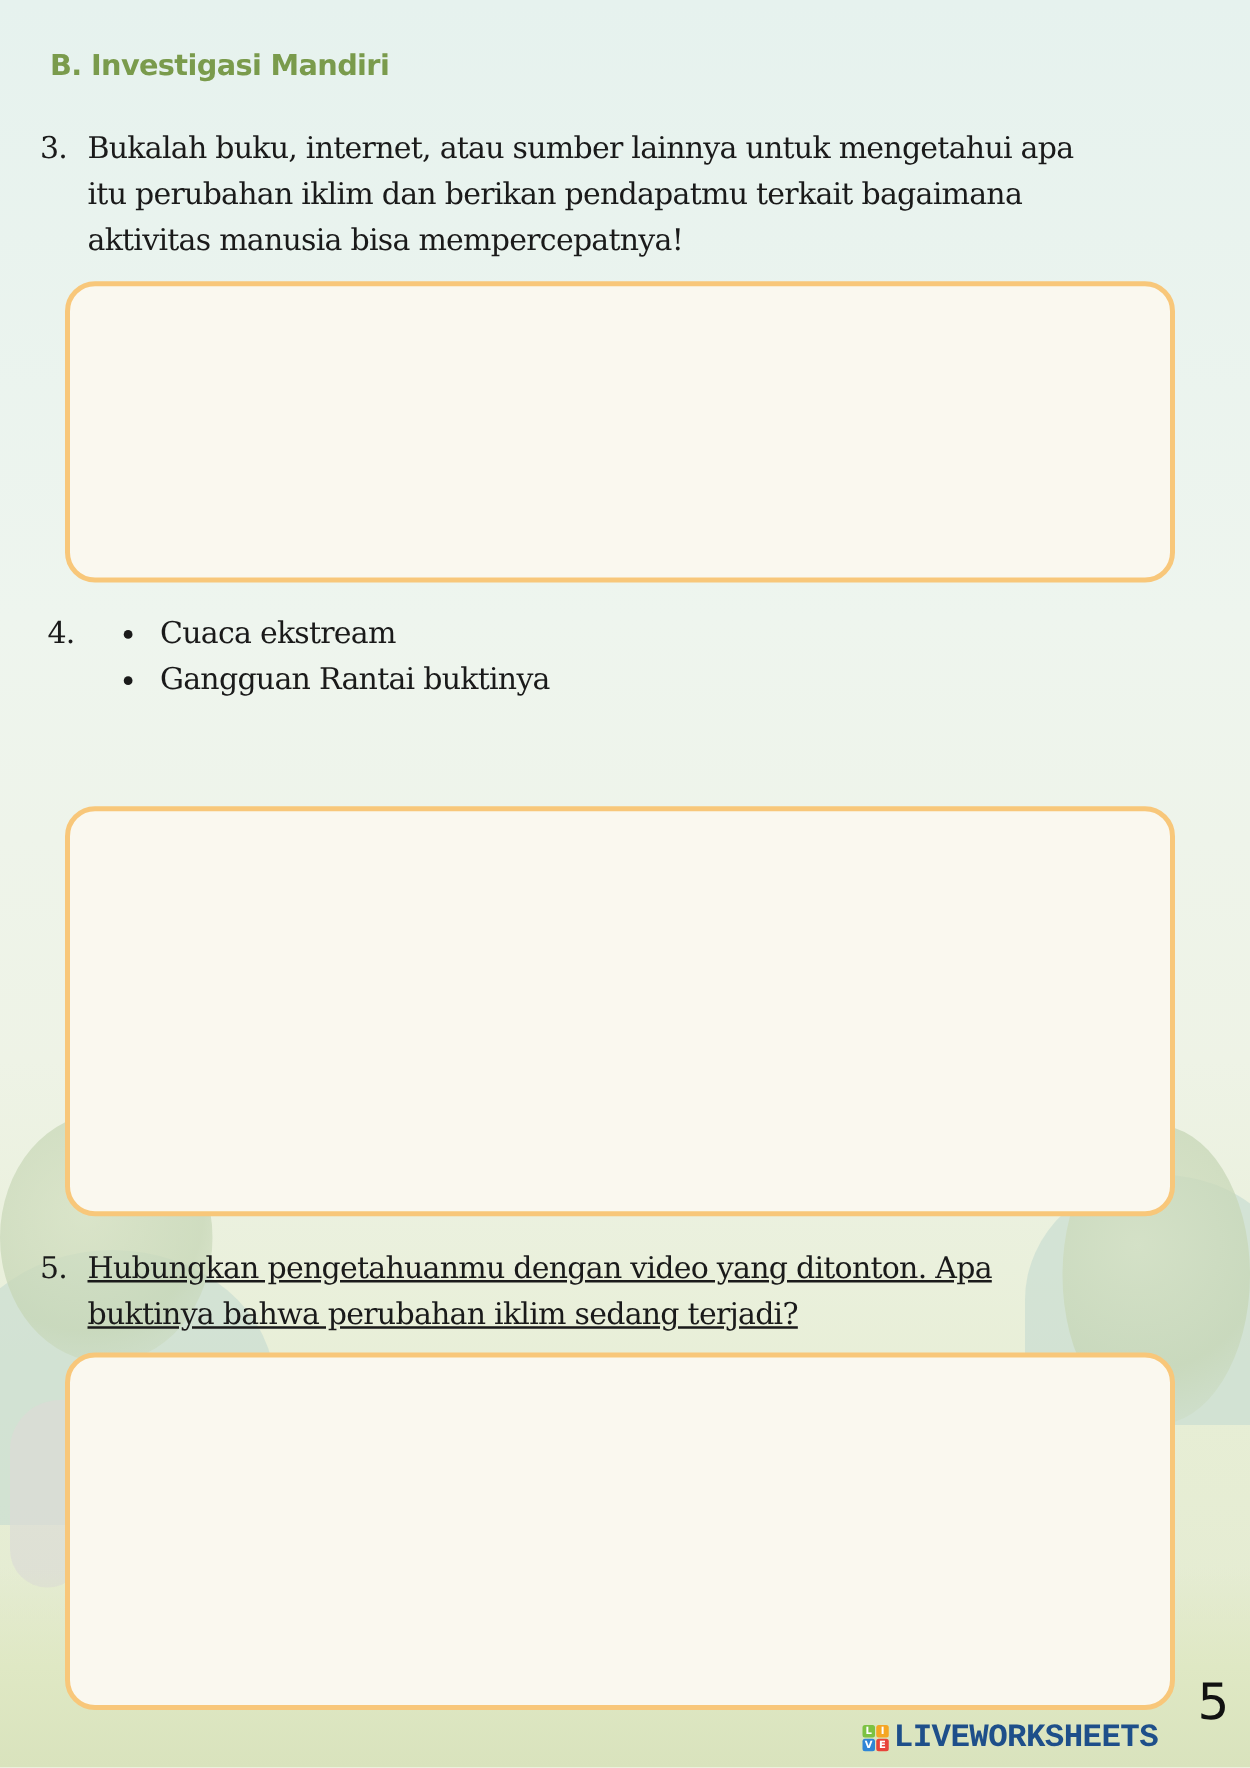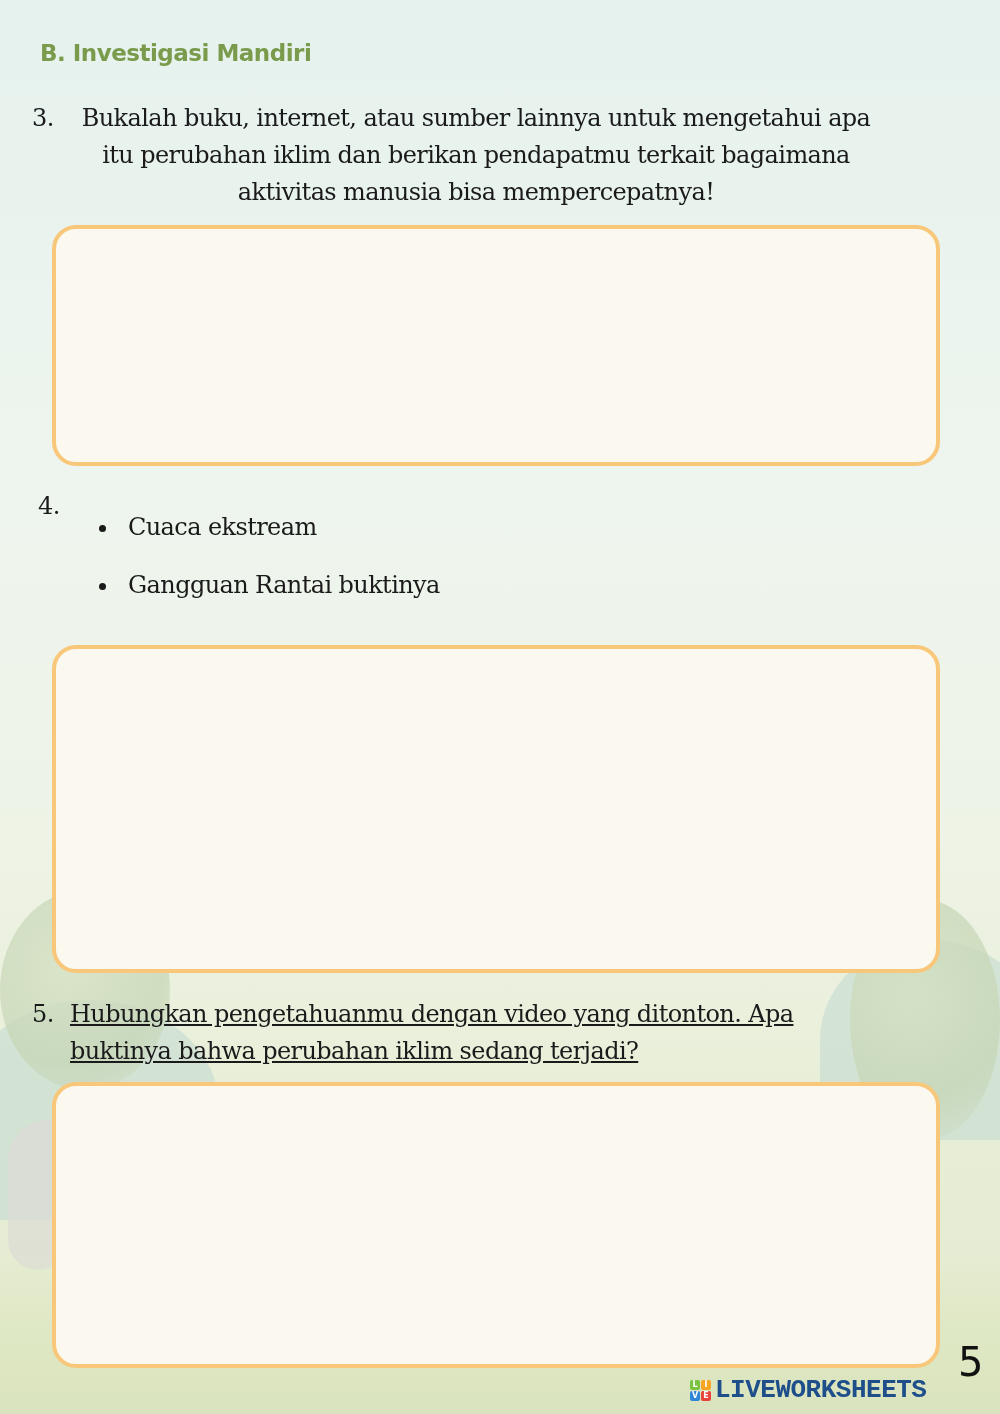--- a/index.html
+++ b/index.html
@@ -32,21 +32,21 @@
       font-weight: bold; font-size: 23px; color: #7a9b4c; letter-spacing: -0.5px;
     }
     .question {
       position: absolute; left: 32px; width: 900px;
       font-size: 24px; line-height: 37px; letter-spacing: -0.6px;
       display: flex;
     }
     .q-num { width: 38px; flex: none; }
     .q-text { flex: 1; }
     .bullets { list-style: none; margin: 0; padding: 0; }
-    .bullets li { position: relative; padding-left: 52px; margin-top: 21px; }
+    .bullets li { position: relative; padding-left: 52px; }
     .bullets li::before {
       content: ""; position: absolute; left: 23px; top: 16px;
       width: 7px; height: 7px; border-radius: 50%; background: #1a1a1a;
     }
     .answer-box {
       position: absolute; left: 52px; width: 888px;
       background: #faf8ef; border: 4px solid #f8c77a; border-radius: 24px;
       box-sizing: border-box; padding: 16px 20px;
       font-family: "DejaVu Serif", serif; font-size: 20px; color: #333;
       resize: none; outline: none;
@@ -80,21 +80,21 @@
 <div class="bg-tree" style="left:0px; top:890px; width:170px; height:200px;"></div>
 <div class="bg-hill" style="left:820px; top:940px; width:220px; height:200px;"></div>
 <div class="bg-tree" style="left:850px; top:900px; width:150px; height:240px;"></div>
 <div class="bg-animal"></div>
 <div class="bg-ground"></div>
 
 <div class="section-title">B. Investigasi Mandiri</div>
 
 <div class="question" style="top:100px;">
   <span class="q-num">3.</span>
-  <span class="q-text" style="padding-right:50px;text-align:center;">Bukalah buku, internet, atau sumber lainnya untuk mengetahui apa itu perubahan iklim dan berikan pendapatmu terkait bagaimana aktivitas manusia bisa mempercepatnya!</span>
+  <span class="q-text" style="padding-right:50px;">Bukalah buku, internet, atau sumber lainnya untuk mengetahui apa itu perubahan iklim dan berikan pendapatmu terkait bagaimana aktivitas manusia bisa mempercepatnya!</span>
 </div>
 <textarea class="answer-box" style="top: 225px; height: 241px;"></textarea>
 
 <div class="question" style="top:488px; left:38px;">
   <span class="q-num">4.</span>
   <div class="q-text">
     <ul class="bullets">
       <li>Cuaca ekstream</li>
       <li>Gangguan Rantai buktinya</li>
     </ul>

